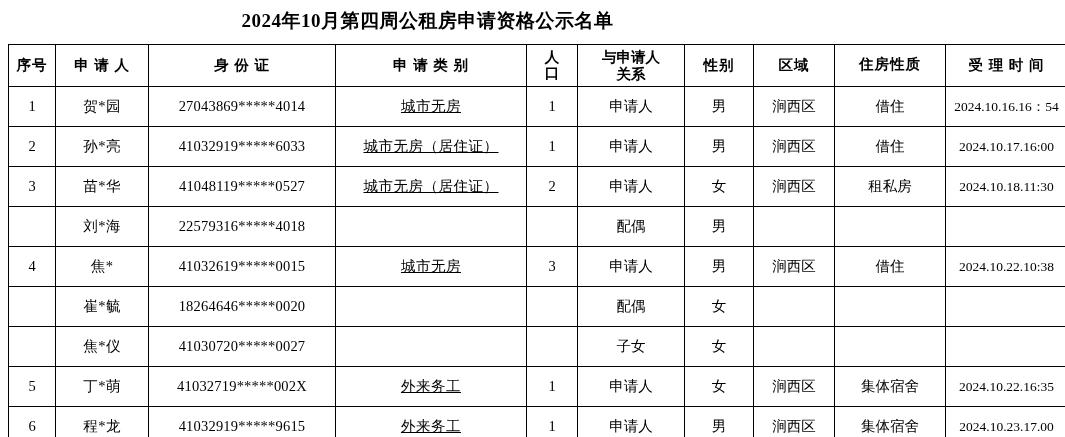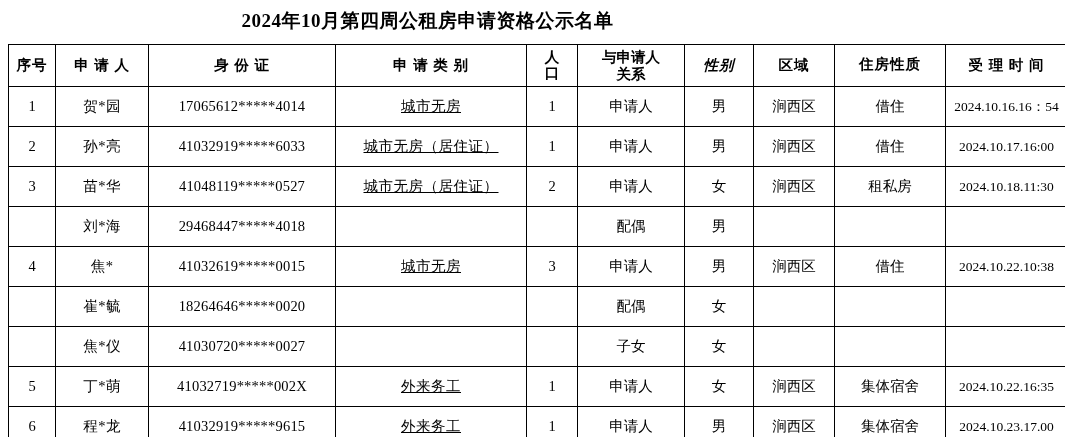--- a/index.html
+++ b/index.html
@@ -55,21 +55,21 @@
     font-weight: bold;
     height: 41px;
     letter-spacing: 1px;
   }
   th.col-seq   { width: 46px; margin-top: 40px; }
   th.col-name  { width: 92px; margin-top: 16px; }
   th.col-id    { width: 186px; }
   th.col-type  { width: 190px; }
   th.col-pop   { width: 50px; }
   th.col-rel   { width: 106px; }
-  th.col-sex   { width: 68px; font-style: italic; }
+  th.col-sex   { width: 68px; }
   th.col-area  { width: 80px; }
   th.col-house { width: 110px; font-family: Liberation Mono, monospace; }
   th.col-time  { width: 121px; }
 
   .hdr-pop {
     line-height: 1.05;
     letter-spacing: 0;
   }
   .hdr-rel {
     line-height: 1.12;
@@ -119,21 +119,21 @@
           <th class="col-sex">性别</th>
           <th class="col-area">区域</th>
           <th class="col-house">住房性质</th>
           <th class="col-time">受 理 时 间</th>
         </tr>
       </thead>
       <tbody id="table-body">
           <tr>
             <td>1</td>
             <td class="cell-name">贺*园</td>
-            <td class="cell-id">17065612*****4014</td>
+            <td class="cell-id">27043869*****4014</td>
             <td class="cell-type">城市无房</td>
             <td>1</td>
             <td>申请人</td>
             <td>男</td>
             <td>涧西区</td>
             <td>借住</td>
             <td class="cell-time">2024.10.16.16：54</td>
           </tr>
           <tr>
             <td>2</td>
@@ -155,21 +155,21 @@
             <td>2</td>
             <td>申请人</td>
             <td>女</td>
             <td>涧西区</td>
             <td>租私房</td>
             <td class="cell-time">2024.10.18.11:30</td>
           </tr>
           <tr>
             <td></td>
             <td class="cell-name">刘*海</td>
-            <td class="cell-id">29468447*****4018</td>
+            <td class="cell-id">22579316*****4018</td>
             <td class="cell-type"></td>
             <td></td>
             <td>配偶</td>
             <td>男</td>
             <td></td>
             <td></td>
             <td class="cell-time"></td>
           </tr>
           <tr>
             <td>4</td>

